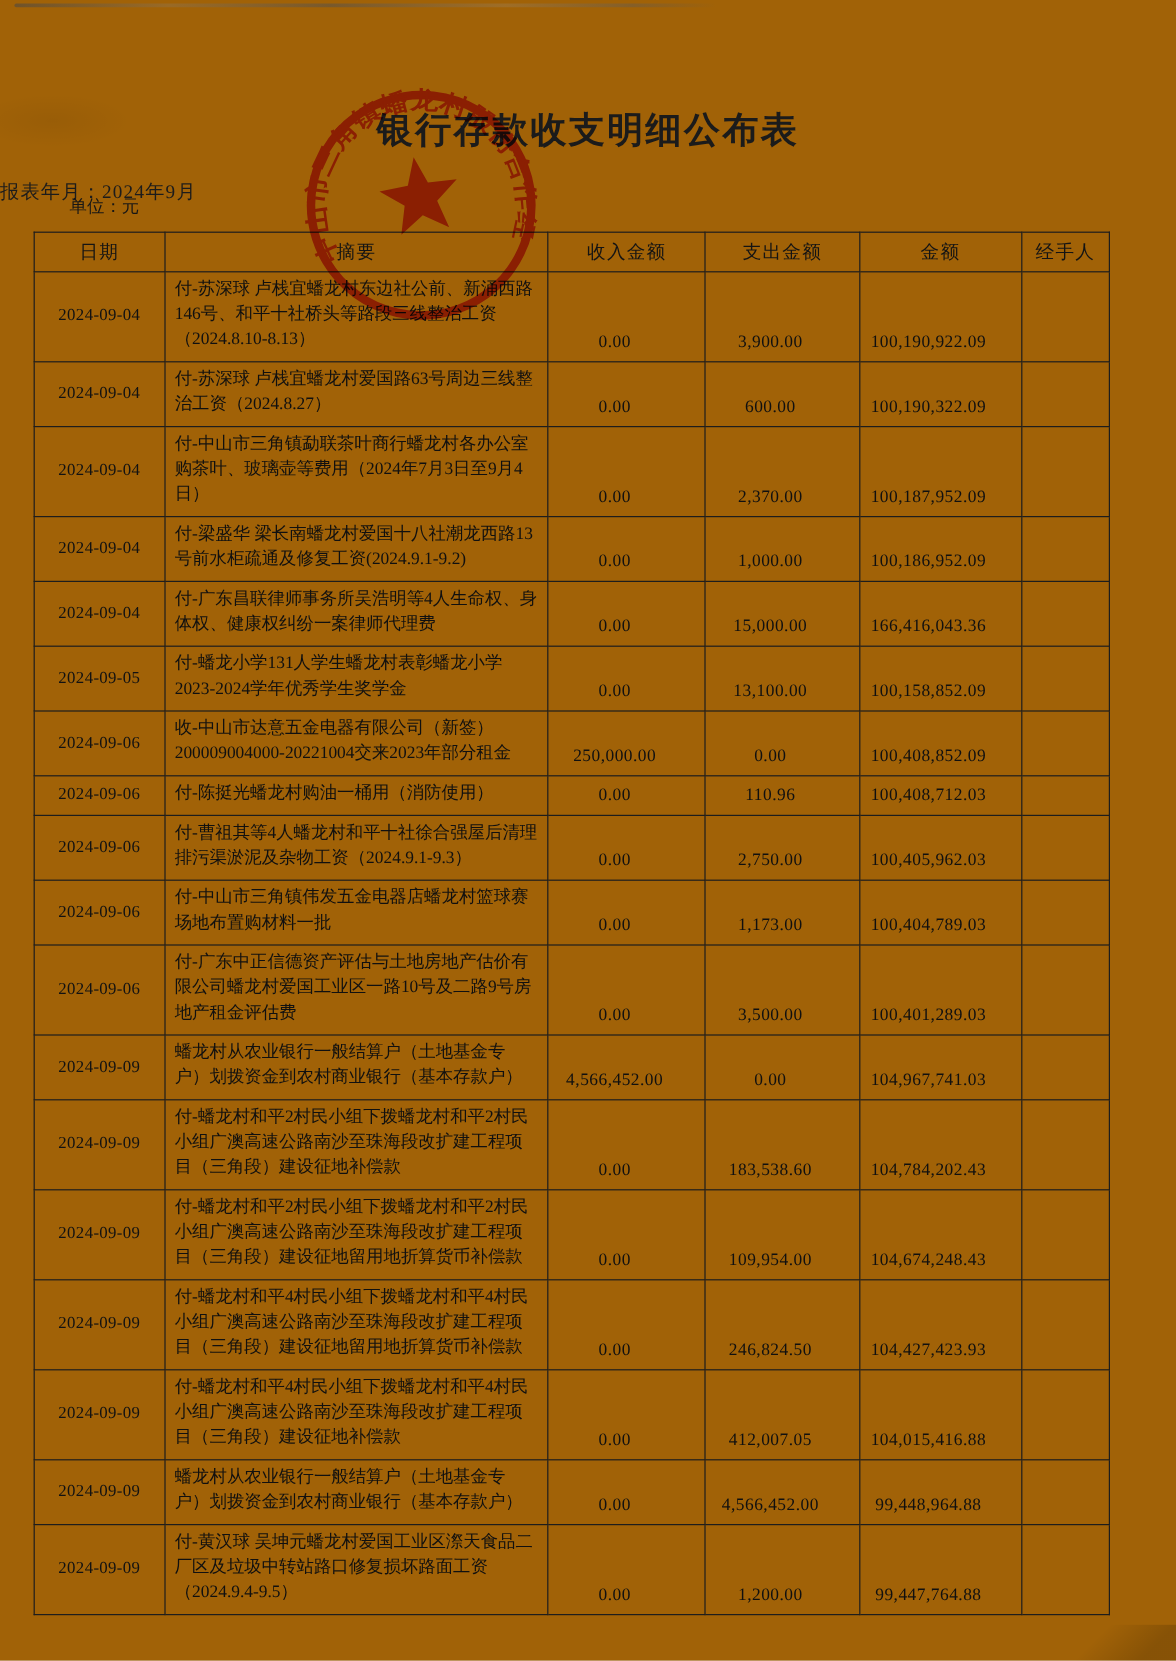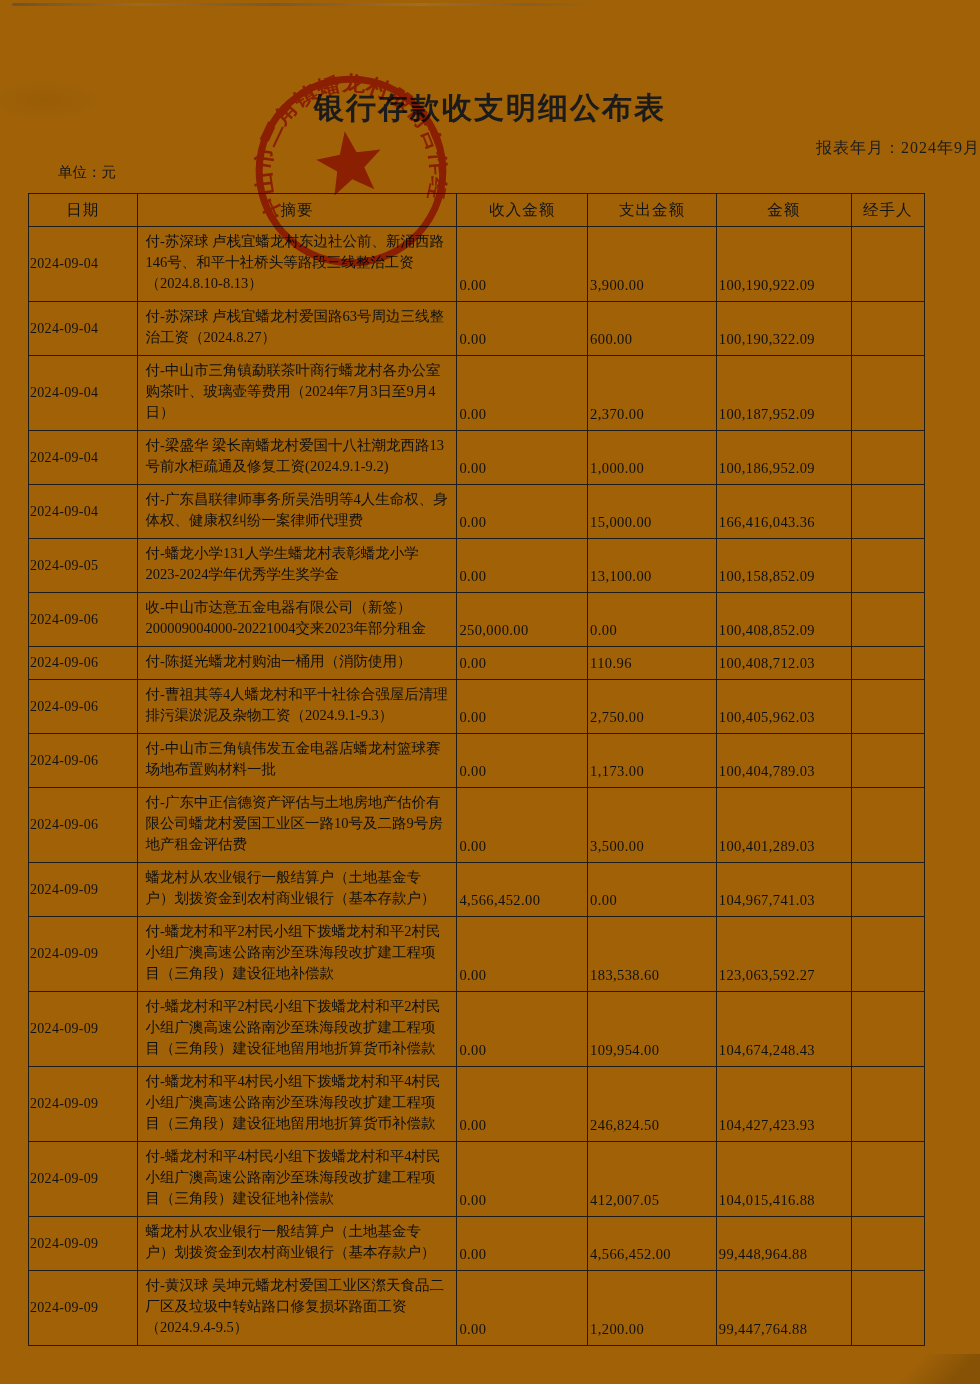--- a/index.html
+++ b/index.html
@@ -29,22 +29,22 @@
     position:absolute; right:0; bottom:0; width:92px; height:30px;
     background:linear-gradient(135deg, rgba(0,0,0,0) 30%, rgba(0,0,0,0.16) 75%);
   }
   
   .title {
     position:absolute; top:88px; left:0; width:100%;
     text-align:center; font-size:30px; font-weight:bold;
     letter-spacing:2px; color:#1b1b1b;
   }
   .subtitle {
-    position:absolute; top:138px; left:0; width:100%;
-    text-align:right; font-size:16px; color:#1c1c1c; letter-spacing:1px;
+    position:absolute; top:150px; left:0; width:100%;
+    text-align:left; font-size:16px; color:#1c1c1c; letter-spacing:1px;
   }
   .info-row {
     position:absolute; top:163px; left:58px; right:52px;
     display:flex; justify-content:space-between;
     font-size:14.5px; color:#161616;
   }
   .info-left .gap { display:inline-block; width:18px; }
   
   table.ledger {
     position:absolute; top:193px; left:28px;
@@ -53,30 +53,30 @@
   }
   table.ledger th, table.ledger td {
     border:1.6px solid #1d1d1d;
     overflow:hidden;
   }
   table.ledger thead th {
     height:30px; font-weight:normal; font-size:15.5px;
     text-align:center; letter-spacing:1px; color:#141414;
   }
   td.col-date {
-    vertical-align:middle;
+    text-align:center; vertical-align:middle;
     font-size:14px; letter-spacing:.3px; color:#121212;
   }
   td.col-summary {
     text-align:left; vertical-align:middle;
     padding:4px 8px 7px 8px;
     font-size:14.5px; line-height:21px; color:#101010;border-radius:11px;
   }
   td.col-amount {
-    text-align:left; vertical-align:bottom;
+    text-align:center; vertical-align:bottom;
     padding:2px 22px 7px 2px;
     font-size:14.5px; letter-spacing:.4px; color:#101010;
   }
   td.col-handler { min-width:20px; }
   
   .stamp {
     position:absolute; left:240px; top:60px;
     width:222px; height:222px;
     transform:rotate(-9deg);
     mix-blend-mode:multiply;
@@ -214,21 +214,21 @@
           <td class="col-amount">4,566,452.00</td>
           <td class="col-amount">0.00</td>
           <td class="col-amount">104,967,741.03</td>
           <td class="col-handler"></td>
         </tr>
         <tr>
           <td class="col-date">2024-09-09</td>
           <td class="col-summary">付-蟠龙村和平2村民小组下拨蟠龙村和平2村民小组广澳高速公路南沙至珠海段改扩建工程项目（三角段）建设征地补偿款</td>
           <td class="col-amount">0.00</td>
           <td class="col-amount">183,538.60</td>
-          <td class="col-amount">123,063,592.27</td>
+          <td class="col-amount">104,784,202.43</td>
           <td class="col-handler"></td>
         </tr>
         <tr>
           <td class="col-date">2024-09-09</td>
           <td class="col-summary">付-蟠龙村和平2村民小组下拨蟠龙村和平2村民小组广澳高速公路南沙至珠海段改扩建工程项目（三角段）建设征地留用地折算货币补偿款</td>
           <td class="col-amount">0.00</td>
           <td class="col-amount">109,954.00</td>
           <td class="col-amount">104,674,248.43</td>
           <td class="col-handler"></td>
         </tr>

